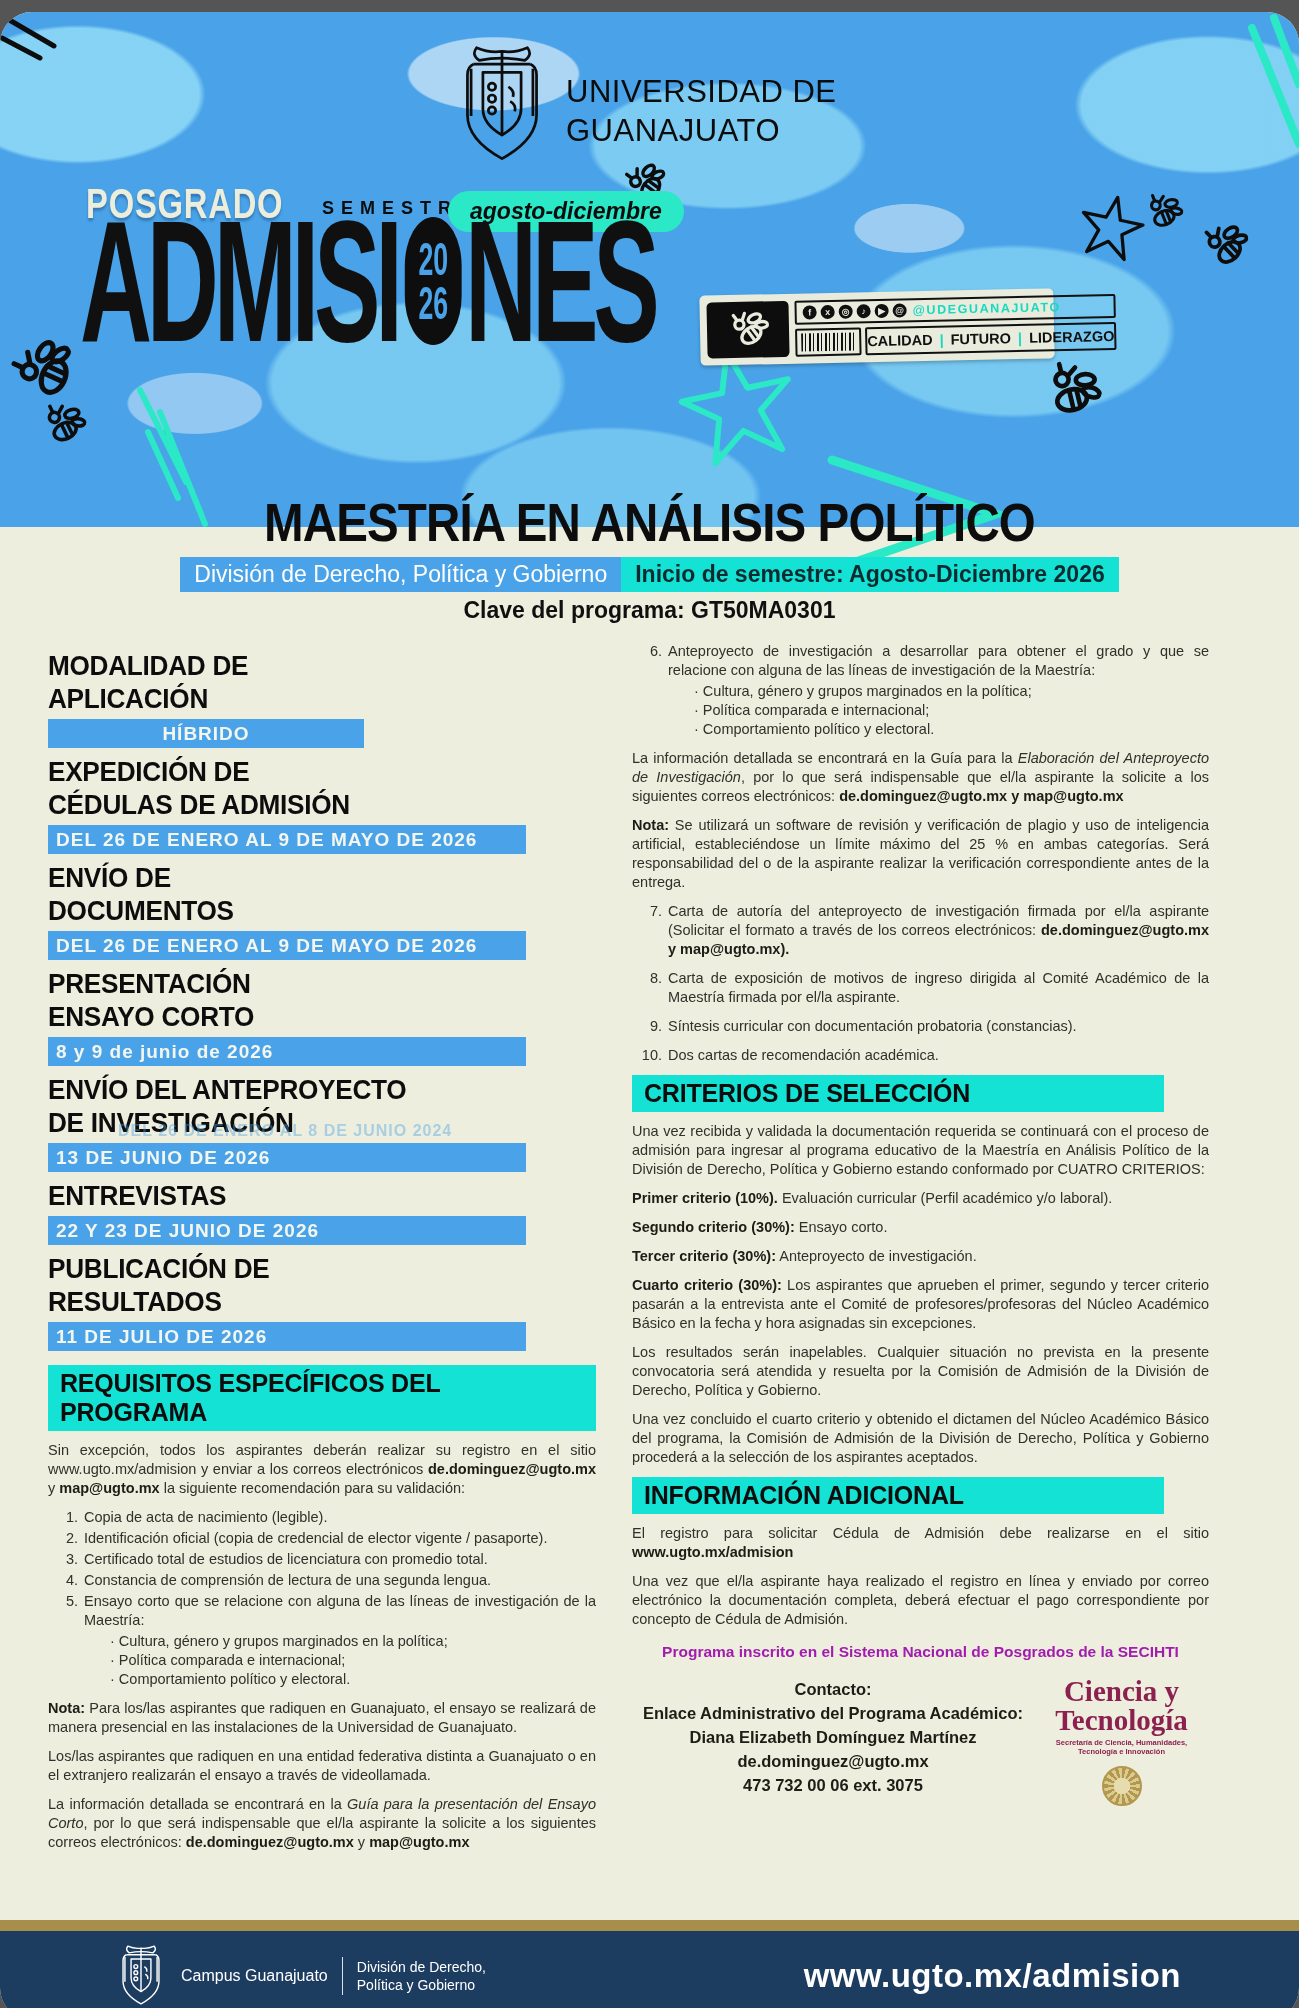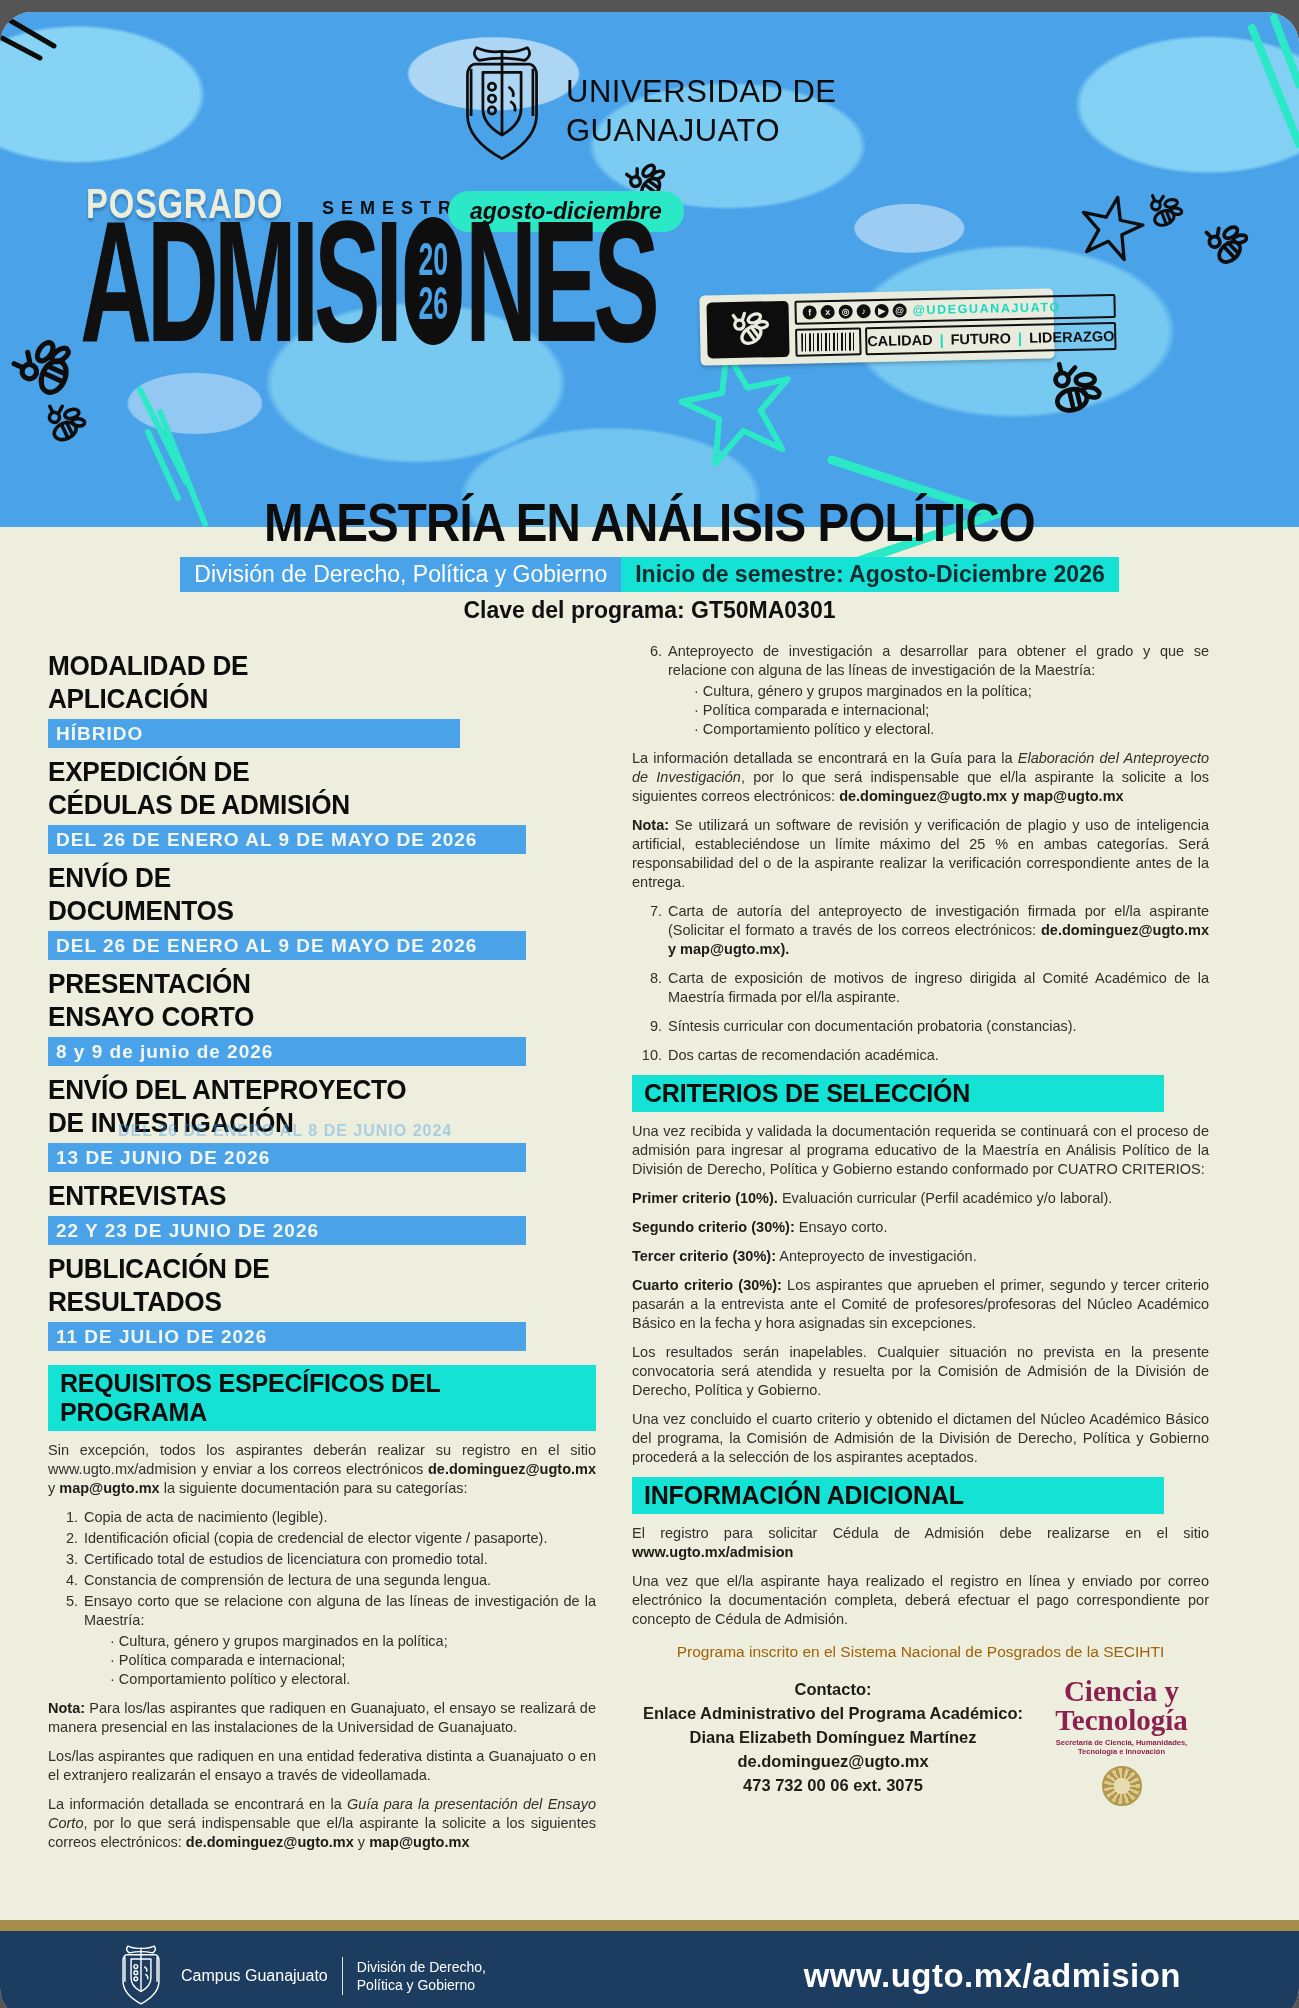--- a/index.html
+++ b/index.html
@@ -84,42 +84,42 @@
   .col-left { width:548px; flex:none; padding-top:8px; }
   .col-right { flex:1; padding-right:50px; }
 
   .sch-item { margin-bottom:8px; position:relative; }
   .sch-item h3 { font-size:27px; line-height:33px; font-weight:900; color:#0d0d0d;
                  letter-spacing:-.3px; white-space:pre-line; transform:scaleX(.97);
                  transform-origin:left; }
   .sch-bar { margin-top:3px; height:29px; background:#4aa3e8; color:#f3f6ee;
              font-size:19px; line-height:29px; font-weight:800; letter-spacing:1px;
              padding:0 8px; width:478px; }
-  .sch-bar.short { width:412px; }
+  .sch-bar.short { width:316px;text-align:center; }
   .ghost { position:absolute; left:70px; bottom:32px; font-size:16px; font-weight:800;
            color:rgba(74,163,232,.42); letter-spacing:1px; white-space:nowrap; }
 
   .sec-header { display:inline-block; background:#13e2d4; color:#0d0d0d; font-size:25px;
                 font-weight:800; padding:4px 12px; letter-spacing:-.2px; margin-bottom:10px; }
   .sec-header.block { display:block; width:532px; }
 
   p.body, .num-row, .bullets { font-size:14.5px; line-height:19px; text-align:justify;
                                color:#30312a; }
   p.body { margin-bottom:10px; }
   .b { font-weight:800; color:#1c1d16; }
   .i { font-style:italic; }
   .num-row { display:flex; margin-bottom:2px; }
   .num-row .num { width:36px; text-align:right; padding-right:6px; flex:none; }
   .num-row .txt { flex:1; }
   .num-row.gap { margin-bottom:10px; }
   .bullets { padding-left:62px; }
   .bullets div::before { content:"·  "; }
   .mb { margin-bottom:10px; }
 
-  .secihti { text-align:center; font-size:15.5px; font-weight:400; color:#a16207;
+  .secihti { text-align:center; font-size:15.5px; font-weight:700; color:#a21caf;
              margin:14px 0 6px; }
   .contact-row { display:flex; margin-top:16px; align-items:flex-start; }
   .contact { flex:1; text-align:center; font-weight:700; font-size:16.5px; line-height:24px;
              color:#1c1d16; }
   .cyt { width:175px; flex:none; text-align:center; color:#8c2150; }
   .cyt-title { font-family:"Liberation Serif", serif; font-size:29px; line-height:29px;
                font-weight:700; white-space:pre-line; }
   .cyt-sub { font-size:7.5px; font-weight:700; white-space:pre-line; margin-top:3px;
              line-height:9px; }
   .seal { width:40px; height:40px; border-radius:50%; margin:10px auto 0;
@@ -304,21 +304,21 @@
         <div class="sch-bar">22 Y 23 DE JUNIO DE 2026</div>
       </div>
       <div class="sch-item">
         <h3>PUBLICACIÓN DE
 RESULTADOS</h3>
         <div class="sch-bar">11 DE JULIO DE 2026</div>
       </div>
 
       <div style="margin-top:14px;">
         <div class="sec-header">REQUISITOS ESPECÍFICOS DEL PROGRAMA</div>
-        <p class="body"><span>Sin excepción, todos los aspirantes deberán realizar su registro en el sitio </span><span>www.ugto.mx/admision</span><span> y enviar a los correos electrónicos </span><span class="b">de.dominguez@ugto.mx</span><span> y </span><span class="b">map@ugto.mx</span><span> la siguiente documentación para su categorías:</span></p>
+        <p class="body"><span>Sin excepción, todos los aspirantes deberán realizar su registro en el sitio </span><span>www.ugto.mx/admision</span><span> y enviar a los correos electrónicos </span><span class="b">de.dominguez@ugto.mx</span><span> y </span><span class="b">map@ugto.mx</span><span> la siguiente recomendación para su validación:</span></p>
 
         <div class="num-row">
           <span class="num">1.</span>
           <span class="txt"><span>Copia de acta de nacimiento (legible).</span></span>
         </div>
         <div class="num-row">
           <span class="num">2.</span>
           <span class="txt"><span>Identificación oficial (copia de credencial de elector vigente / pasaporte).</span></span>
         </div>
         <div class="num-row">

